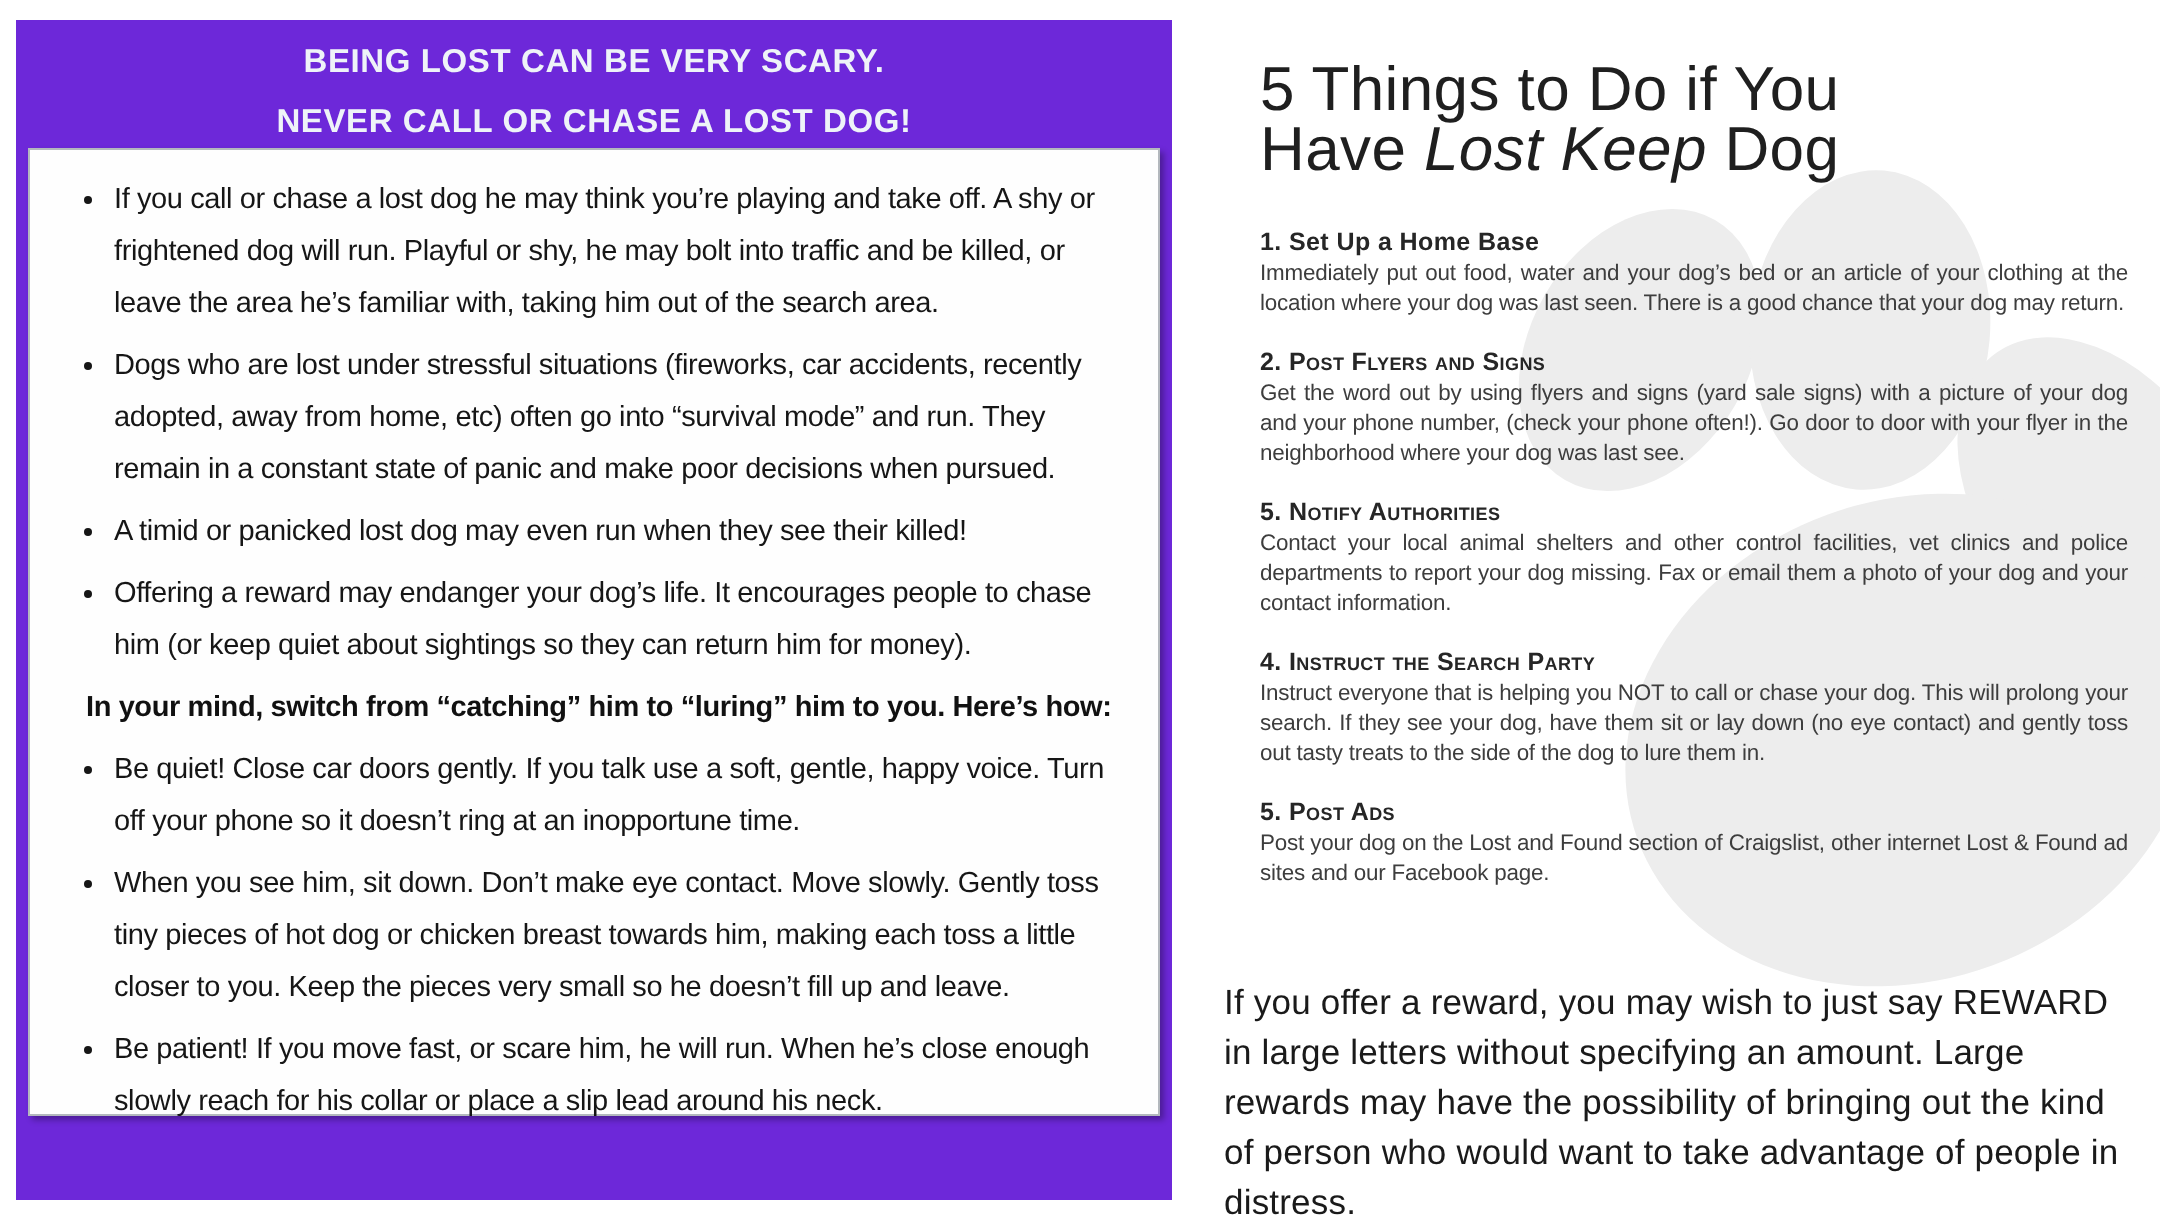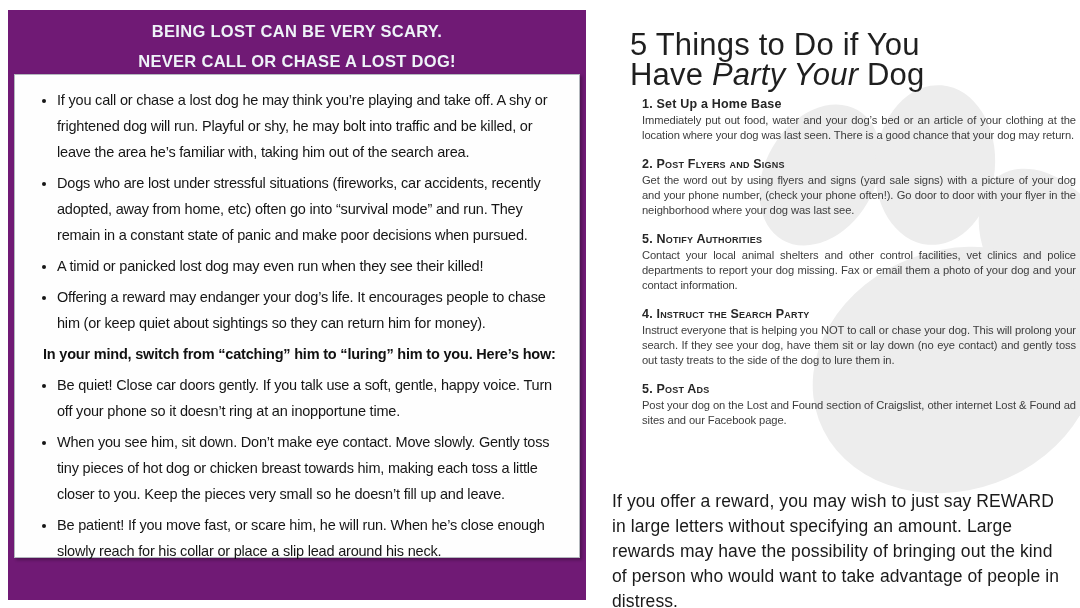--- a/index.html
+++ b/index.html
@@ -4,21 +4,21 @@
 <style>
   html,body { margin:0; padding:0; background:#ffffff; }
   .canvas {
     position:relative; width:1080px; height:608px; background:#ffffff;
     overflow:hidden; font-family:"Liberation Sans", sans-serif;
   }
 
   
   .left-panel {
     position:absolute; left:8px; top:10px; width:578px; height:590px;
-    background:#701a75; box-sizing:border-box;
+    background:#6d28d9; box-sizing:border-box;
   }
   .panel-header { padding-top:13px; text-align:center; }
   .header-line {
     color:#eef3f8; font-weight:bold; font-size:16.5px; line-height:1; letter-spacing:0.3px;
     margin-bottom:13px;
   }
   .content-box {
     position:absolute; left:6px; top:64px; width:566px; height:484px;
     background:#fefefe; border:1px solid #b3b8bd; box-sizing:border-box;
     box-shadow:2px 2px 3px rgba(0,0,0,0.3);
@@ -41,21 +41,21 @@
   .paw-toe-mid   { left:875px; top:85px;  width:120px; height:160px; transform:rotate(5deg); }
   .paw-toe-right { left:990px; top:160px; width:120px; height:180px; transform:rotate(-35deg); }
   .paw-pad       { left:810px; top:250px; width:290px; height:240px; transform:rotate(-20deg); }
 
   .right-title {
     position:absolute; left:630px; top:30px; z-index:2;
     font-size:31px; line-height:30px; color:#1f1f1f; letter-spacing:0.2px;
   }
   .right-title .italic { font-style:italic; }
 
-  .steps { position:absolute; left:630px; top:96px; width:434px; z-index:2;margin-left:12px; }
+  .steps { position:absolute; left:630px; top:113px; width:434px; z-index:2; }
   .step h3 {
     margin:0 0 1px 0; font-size:12.5px; line-height:16px; color:#262626;
     letter-spacing:0.2px; font-weight:bold;
   }
   .step h3.smallcaps { font-variant:small-caps; }
   .step p {
     margin:0 0 13px 0; font-size:11.2px; line-height:15px; color:#3d3d3d;
     text-align:justify; letter-spacing:-0.1px;
   }
 
@@ -95,21 +95,21 @@
           <li>Be patient!  If you move fast, or scare him, he will run.  When he’s close enough slowly reach for his collar or place a slip lead around his neck.</li>
         </ul>
     </div>
   </div>
 
   <div class="right-title">
     <div>
       <span>5 Things to Do if You</span>
     </div>
     <div>
-      <span>Have </span><span class="italic">Party Your</span><span> Dog</span>
+      <span>Have </span><span class="italic">Lost Keep</span><span> Dog</span>
     </div>
   </div>
 
   <div class="steps" id="steps">
       <div class="step">
         <h3>1. Set Up a Home Base</h3>
         <p>Immediately put out food, water and your dog’s bed or an article of your clothing at the location where your dog was last seen. There is a good chance that your dog may return.</p>
       </div>
       <div class="step">
         <h3 class="smallcaps">2. Post Flyers and Signs</h3>

